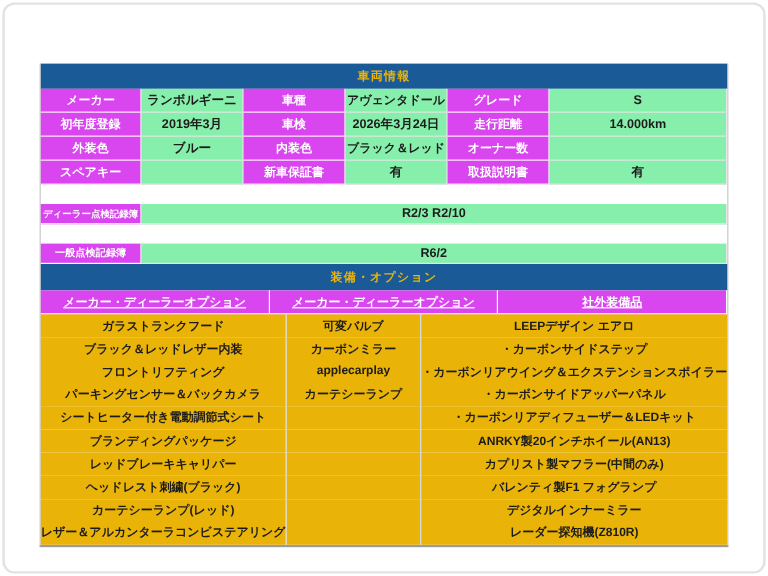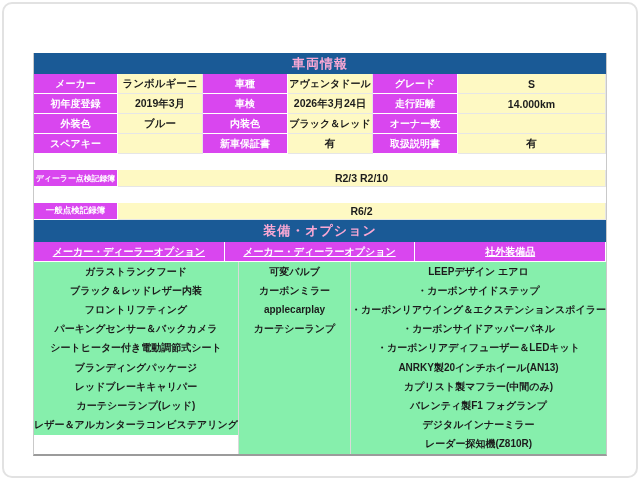--- a/index.html
+++ b/index.html
@@ -11,51 +11,51 @@
   .photo-frame{
     position:absolute;left:2px;top:2px;right:2px;bottom:2px;
     border:2px solid #e2e2e2;border-radius:10px;pointer-events:none;
   }
   .tbl{
     position:absolute;left:33px;top:53px;width:574px;
     border-left:1px solid #c9c9c9;border-right:1px solid #c9c9c9;
     border-bottom:2px solid #9b9b9b;box-sizing:border-box;
   }
   .title-bar{
-    height:21px;background:#1a5a96;color:#f9a8d4;font-size:13px;
+    height:21px;background:#1a5a96;color:#eab308;font-size:10px;
     display:flex;align-items:center;justify-content:center;
     letter-spacing:1px;
   }
   .title-bar.second{height:22px;}
   .info-grid{
     display:grid;grid-template-columns:84px 85px 85px 85px 85px 148px;
   }
   .cell{
     height:20px;display:flex;align-items:center;justify-content:center;
     box-sizing:border-box;overflow:hidden;white-space:nowrap;
   }
   .g{
     background:#d946ef;color:#ffffff;font-size:10px;
     border-right:1px solid #ffffff;border-bottom:1px solid #ffffff;
   }
   .w{
-    background:#fef9c3;color:#1c1c1c;font-size:10.5px;
+    background:#86efac;color:#1c1c1c;font-size:10.5px;
     border-right:1px solid #e6e6e6;border-bottom:1px solid #e6e6e6;
   }
   .record-grid{display:grid;grid-template-columns:84px 488px;}
   .record-grid .cell{height:17px;margin-top:16px;}
   .record-grid .g{font-size:8.5px;}
   .opt-header{display:grid;grid-template-columns:1fr 1fr 1fr;}
   .opt-header .cell{height:20px;text-decoration:underline;}
   .options-grid{display:grid;grid-template-columns:1fr 1fr 1fr;}
   .opt-col{display:flex;flex-direction:column;}
   .opt-col:not(:last-child){border-right:1px solid #d9d9d9;}
   .opt-cell{
     height:19.2px;display:flex;align-items:center;justify-content:center;
-    font-size:10px;color:#1c1c1c;background:#86efac;overflow:hidden;white-space:nowrap;
+    font-size:10px;color:#1c1c1c;background:#eab308;overflow:hidden;white-space:nowrap;
   }
 </style>
 </head>
 <body>
 
 <div class="photo-frame"></div>
 
 <div class="tbl">
 
   <div class="title-bar">車両情報</div>
@@ -109,20 +109,21 @@
 
   <div class="options-grid">
       <div class="opt-col">
         <div class="opt-cell autofit">ガラストランクフード</div>
         <div class="opt-cell autofit">ブラック＆レッドレザー内装</div>
         <div class="opt-cell autofit">フロントリフティング</div>
         <div class="opt-cell autofit">パーキングセンサー＆バックカメラ</div>
         <div class="opt-cell autofit">シートヒーター付き電動調節式シート</div>
         <div class="opt-cell autofit">ブランディングパッケージ</div>
         <div class="opt-cell autofit">レッドブレーキキャリパー</div>
+        <div class="opt-cell autofit">ヘッドレスト刺繍(ブラック)</div>
         <div class="opt-cell autofit">カーテシーランプ(レッド)</div>
         <div class="opt-cell autofit">レザー＆アルカンターラコンビステアリング</div>
       </div>
       <div class="opt-col">
         <div class="opt-cell autofit">可変バルブ</div>
         <div class="opt-cell autofit">カーボンミラー</div>
         <div class="opt-cell autofit">applecarplay</div>
         <div class="opt-cell autofit">カーテシーランプ</div>
         <div class="opt-cell autofit"></div>
         <div class="opt-cell autofit"></div>

